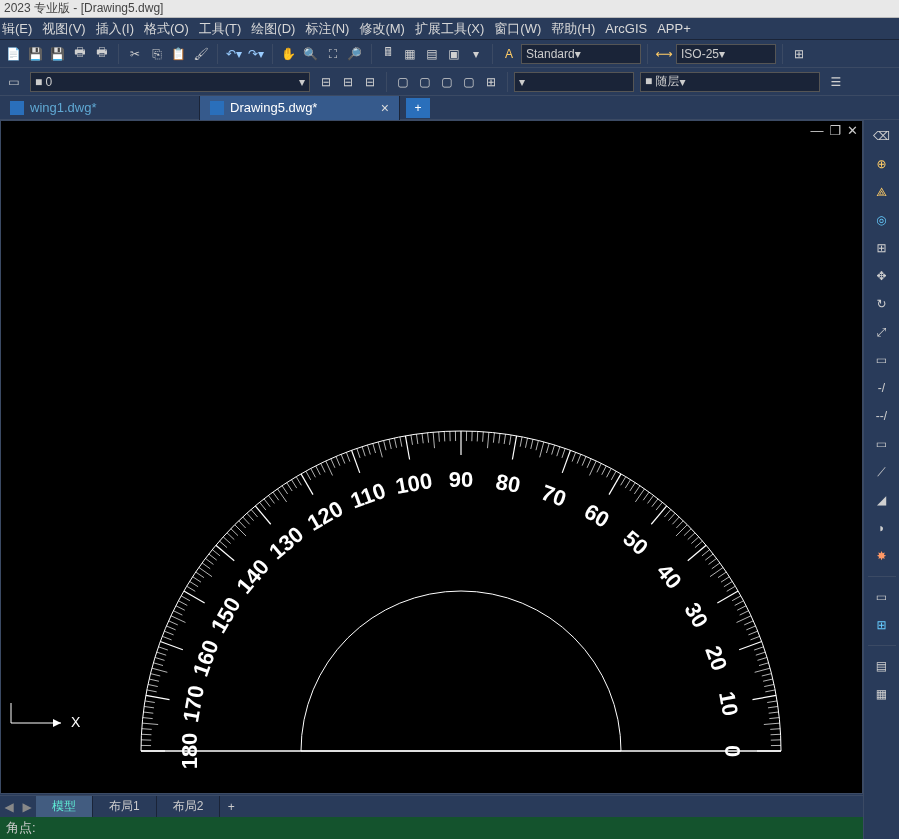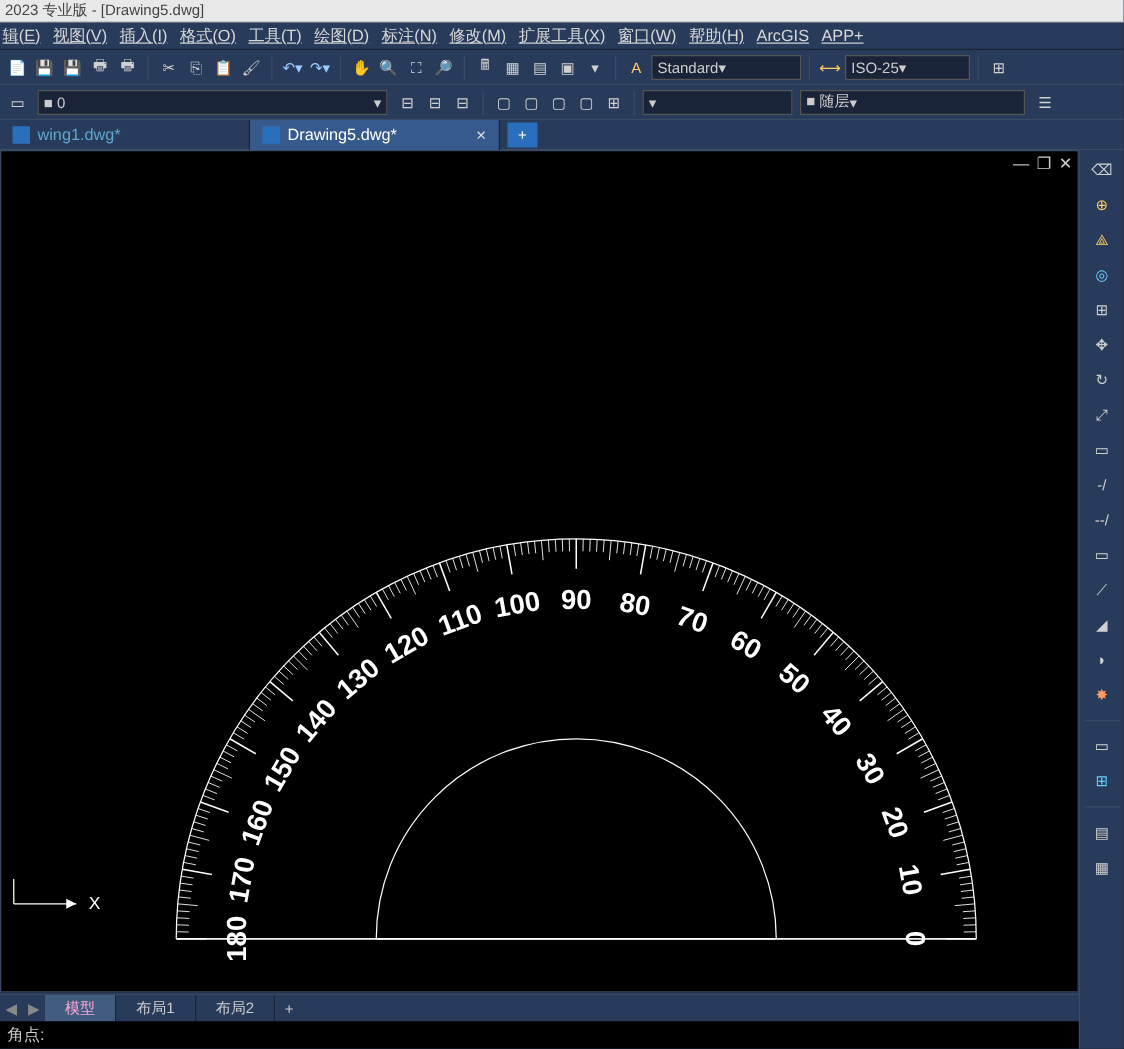--- a/index.html
+++ b/index.html
@@ -1,40 +1,40 @@
 <!DOCTYPE html>
 <html><head>
 <meta charset="utf-8">
 <style>
 * { margin:0; padding:0; box-sizing:border-box; font-family:"Microsoft YaHei", Arial, sans-serif; }
 body { background:#293b5a; width:899px; height:839px; overflow:hidden; font-size:12px; color:#d0d0d0; position:relative; }
 .titlebar { height:18px; background:#e8e8e8; color:#444; padding-left:4px; font-size:12px; line-height:17px; border-bottom:1px solid #bbb;}
-.menubar { height:22px; background:#293b5a; display:flex; align-items:center; gap:10px; padding-left:2px; border-bottom:1px solid #1a2438;text-decoration:underline;}
+.menubar { height:22px; background:#293b5a; display:flex; align-items:center; gap:10px; padding-left:2px; border-bottom:1px solid #1a2438;}
 .menubar span { color:#d8d8d8; cursor:default; font-size:13px; }
 .toolbar1, .toolbar2 { height:28px; background:#293b5a; display:flex; align-items:center; gap:6px; padding:0 4px; border-bottom:1px solid #3b4a64;}
 .tb-group { display:flex; align-items:center; gap:2px; padding-right:6px; border-right:1px solid #3b4a64;}
 .tb-btn { width:20px; height:20px; display:flex; align-items:center; justify-content:center; cursor:pointer; }
 .layer-combo { background:#1a2438; border:1px solid #555; height:20px; flex:1; max-width:280px; display:flex; align-items:center; padding:0 4px; color:#ccc; justify-content:space-between;}
 .sel { background:#1a2438; border:1px solid #555; height:20px; padding:0 4px; color:#ccc; min-width:120px; display:flex; align-items:center; justify-content:flex-start; }
 .tabs { height:24px; background:#293b5a; display:flex; align-items:center; gap:0; border-bottom:1px solid #3b4a64;}
 .tab { min-width:200px; height:24px; display:flex; align-items:center; gap:6px; padding:0 10px; color:#5fa8d3; font-family:monospace; font-size:13px; border-right:1px solid #1a2438;}
 .tab.active { background:#365a8c; color:#fff;}
 .tab .ico { width:14px; height:14px; background:#2a6fbb; display:inline-block; }
 .canvas-wrap { position:absolute; left:0; top:120px; right:36px; bottom:45px; background:#000; border:1px solid #3b4a64;}
 .win-ctrl { position:absolute; right:4px; top:2px; display:flex; gap:6px; color:#ccc; font-size:13px;}
 .side { position:absolute; right:0; top:120px; width:36px; bottom:0; background:#293b5a; border-left:1px solid #3b4a64; display:flex; flex-direction:column; align-items:center; gap:8px; padding-top:6px;}
 .side .sbtn { width:20px; height:20px; display:flex; align-items:center; justify-content:center; cursor:pointer;}
 .side .sep { width:28px; height:1px; background:#3b4a64; margin:2px 0;}
 .ucs { position:absolute; left:6px; bottom:50px; pointer-events:none;}
 .bottom-tabs { position:absolute; left:0; bottom:22px; right:36px; height:22px; background:#293b5a; display:flex; align-items:center; border-top:1px solid #3b4a64;}
 .bottom-tabs .btab { padding:0 16px; height:22px; display:flex; align-items:center; color:#ccc; font-size:12px; border-right:1px solid #1a2438; cursor:pointer;}
-.bottom-tabs .btab.active { background:#425c80; color:#f9a8d4; }
+.bottom-tabs .btab.active { background:#425c80; color:#5eead4; }
 .bottom-tabs .arrow { width:18px; text-align:center; color:#888; cursor:pointer;}
 .bottom-tabs .plus { width:22px; text-align:center; color:#ccc; cursor:pointer;}
-.cmdline { position:absolute; left:0; bottom:0; right:36px; height:22px; background:#000000; color:#ccc; padding-left:6px; display:flex; align-items:center; font-size:13px;}
+.cmdline { position:absolute; left:0; bottom:0; right:36px; height:22px; background:#14532d; color:#ccc; padding-left:6px; display:flex; align-items:center; font-size:13px;}
 svg.protractor { position:absolute; left:130px; top:150px; }
 .tab-close { margin-left:auto; color:#ddd; cursor:pointer; font-size:14px;}
 .tab-add { width:24px; height:20px; background:#2a6fbb; display:flex; align-items:center; justify-content:center; color:#fff; margin-left:6px; cursor:pointer;}
 </style>
 </head>
 <body>
 
 <div class="titlebar">
   <span>2023 专业版 - [Drawing5.dwg]</span>
 </div>

